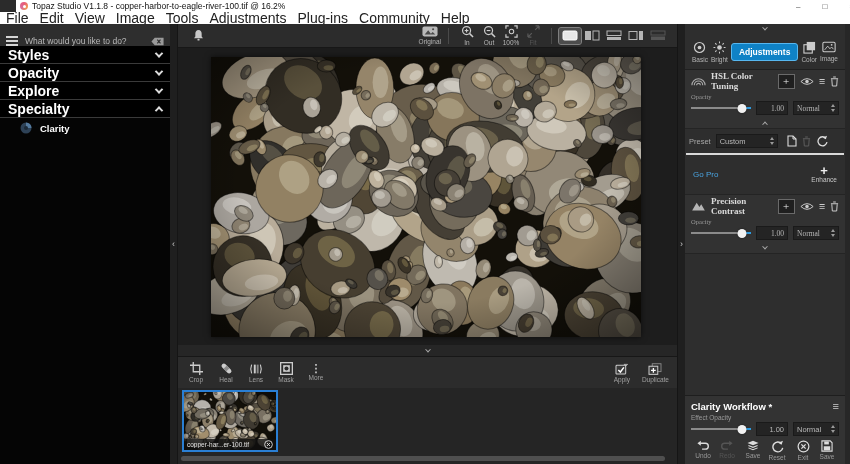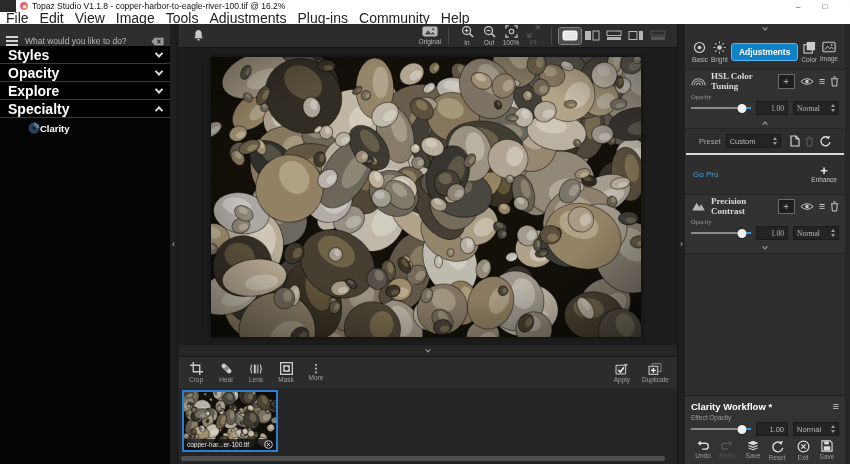--- a/index.html
+++ b/index.html
@@ -34,21 +34,21 @@
     font-size:8.5px; font-family:"Liberation Sans",sans-serif; }
   .searchinput::placeholder { color:#b9b9b9; }
   .sbsection { height:18px; display:flex; align-items:center; justify-content:space-between;
     padding:0 8px; border-bottom:1px solid #3a3a3a; cursor:pointer; background:#000; }
   .sbsection .lbl { color:#fff; font-weight:bold; font-size:14px; }
   .chev { display:inline-block; width:6px; height:6px; border-right:2px solid #ddd;
     border-bottom:2px solid #ddd; }
   .chev.down { transform:rotate(45deg) translate(-1px,-1px); }
   .chev.up   { transform:rotate(-135deg) translate(-1px,-1px); }
   .chev.sm { width:4px; height:4px; border-width:1.5px; border-color:#aaa; }
-  .sbitem { height:20px; display:flex; align-items:center; padding:0 10px 0 28px;
+  .sbitem { height:20px; display:flex; align-items:center; gap:8px; padding:0 10px 0 20px;
     cursor:pointer; }
   .sbitem .lbl { color:#fff; font-weight:bold; font-size:9.5px; }
 
   
   .cstrip { position:absolute; top:0; width:8px; height:440px; background:#1f1f1f;
     color:#c9c9c9; font-size:9px; display:flex; align-items:center; justify-content:center;
     cursor:pointer; }
   .cstrip.l { left:170px; border-right:1px solid #151515; }
   .cstrip.r { left:677px; border-left:1px solid #151515; }
 
@@ -113,21 +113,21 @@
   .valbox { width:32px; height:14px; background:#242424; border:1px solid #1a1a1a; color:#b8b8b8;
     font-size:7.5px; display:flex; align-items:center; justify-content:flex-end; padding:0 3px; }
   .dd { height:14px; background:#242424; border:1px solid #1a1a1a; color:#b8b8b8; font-size:7.5px;
     display:flex; align-items:center; padding:0 3px; gap:3px; cursor:pointer; }
   .dd.blend { width:46px; }
   .spin { display:flex; flex-direction:column; gap:1.5px; margin-left:auto; }
   .spin i { width:0; height:0; border-left:2.5px solid transparent; border-right:2.5px solid transparent; }
   .spin .u { border-bottom:3px solid #9a9a9a; }
   .spin .d { border-top:3px solid #9a9a9a; }
   .cardchev { height:11px; display:flex; align-items:center; justify-content:center; cursor:pointer; }
-  .presetrow { height:24px; display:flex; align-items:center; gap:5px; padding:0 14px;
+  .presetrow { height:24px; display:flex; align-items:center; gap:5px; padding:0 4px;
     background:#2e2e2e; }
   .presetlbl { color:#a8a8a8; font-size:7.5px; }
   .dd.preset { width:62px; }
   .whiteline { height:2px; background:#d9d9d9; margin:0 1px; }
   .goprorow { height:40px; display:flex; align-items:center; padding:0 8px; background:#2e2e2e;
     border-bottom:1px solid #242424; }
   .goprolink { color:#4aa3df; font-size:8px; cursor:pointer; }
   .enhance { margin-left:auto; display:flex; flex-direction:column; align-items:center;
     color:#c9c9c9; font-size:6.5px; cursor:pointer; }
   .enhance .plus { font-size:13px; font-weight:bold; color:#f0f0f0; line-height:10px; }

